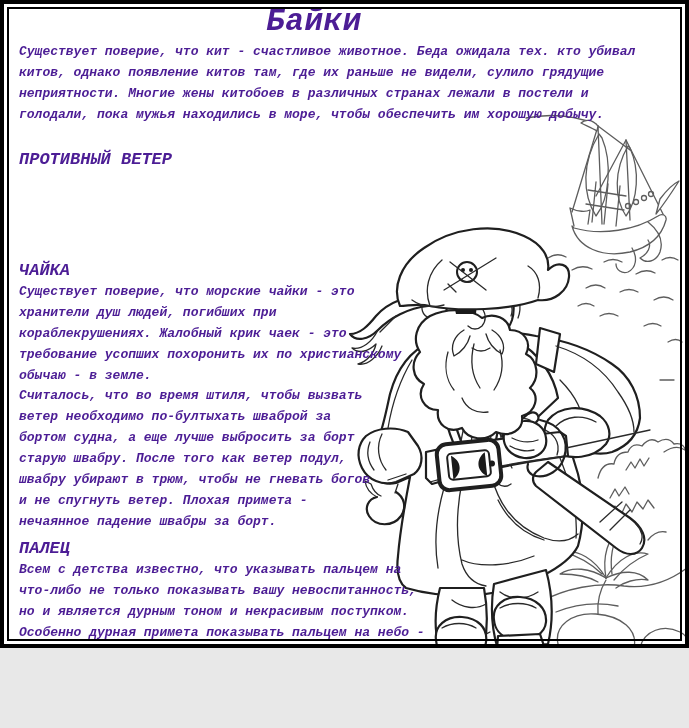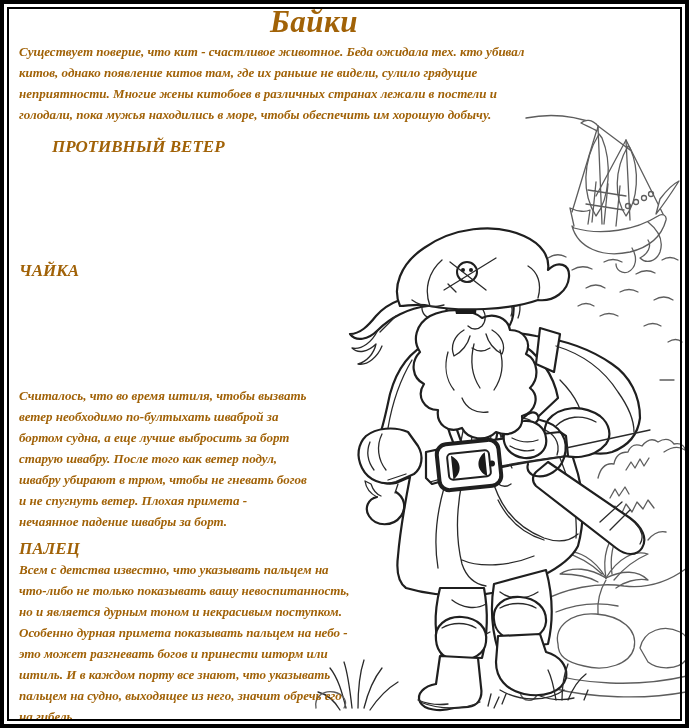--- a/index.html
+++ b/index.html
@@ -1,34 +1,34 @@
 <!DOCTYPE html>
 <html><head>
 <meta charset="utf-8">
 <style>
   html,body{margin:0;padding:0;background:#e8e8e8;}
   .page{
-    position:relative;width:689px;height:728px;background:#ffffff;
-    overflow:hidden;font-family:Liberation Serif, serif;color:#a16207;
+    position:relative;width:689px;height:648px;background:#ffffff;
+    overflow:hidden;font-family:Liberation Mono, monospace;color:#4c1d95;
   }
   .frame-outer{position:absolute;inset:0;border:4px solid #000;pointer-events:none;z-index:5;}
   .frame-inner{position:absolute;inset:7px;border:2px solid #000;pointer-events:none;z-index:5;}
   .title{
     position:absolute;top:4px;left:14px;width:600px;text-align:center;
     font-size:31px;font-weight:bold;font-style:italic;letter-spacing:.5px;z-index:3;margin:0;
   }
   .illustration{position:absolute;left:0;top:0;width:689px;height:728px;z-index:1;}
   .section{position:absolute;left:19px;z-index:2;}
   .heading{font-size:17px;font-weight:bold;font-style:italic;line-height:19px;}
   .para{
     font-size:13px;font-weight:bold;font-style:italic;line-height:21px;
     white-space:pre-line;margin-top:1px;
   }
   .s0{top:40px;width:648px;}
-  .s1{top:137px;width:472px;margin-left:33px;}
+  .s1{top:150px;width:472px;}
   .s2{top:261px;width:448px;}
   .s3{top:384px;width:424px;}
   .s4{top:539px;width:482px;}
   
   .ink{fill:none;stroke:#1f1f1f;stroke-width:2.2;stroke-linecap:round;stroke-linejoin:round;}
   .ink-thin{fill:none;stroke:#2a2a2a;stroke-width:1.3;stroke-linecap:round;stroke-linejoin:round;}
   .ink-fill{fill:#ffffff;stroke:#1f1f1f;stroke-width:2.2;stroke-linecap:round;stroke-linejoin:round;}
   .pencil{fill:none;stroke:#5d5d5d;stroke-width:1.3;stroke-linecap:round;stroke-linejoin:round;}
   .pencil-fill{fill:#ffffff;stroke:#5d5d5d;stroke-width:1.3;stroke-linecap:round;stroke-linejoin:round;}
   .black-fill{fill:#1a1a1a;stroke:none;}
@@ -217,20 +217,25 @@
 неприятности. Многие жены китобоев в различных странах лежали в постели и
 голодали, пока мужья находились в море, чтобы обеспечить им хорошую добычу.</div>
   </section>
 
   <section class="section s1">
     <div class="heading">ПРОТИВНЫЙ ВЕТЕР</div>
   </section>
 
   <section class="section s2">
     <div class="heading">ЧАЙКА</div>
+    <div class="para">Существует поверие, что морские чайки - это
+хранители душ людей, погибших при
+кораблекрушениях. Жалобный крик чаек - это
+требование усопших похоронить их по христианскому
+обычаю - в земле.</div>
   </section>
 
   <section class="section s3">
     <div class="para">Считалось, что во время штиля, чтобы вызвать
 ветер необходимо по-бултыхать шваброй за
 бортом судна, а еще лучше выбросить за борт
 старую швабру. После того как ветер подул,
 швабру убирают в трюм, чтобы не гневать богов
 и не спугнуть ветер. Плохая примета -
 нечаянное падение швабры за борт.</div>

